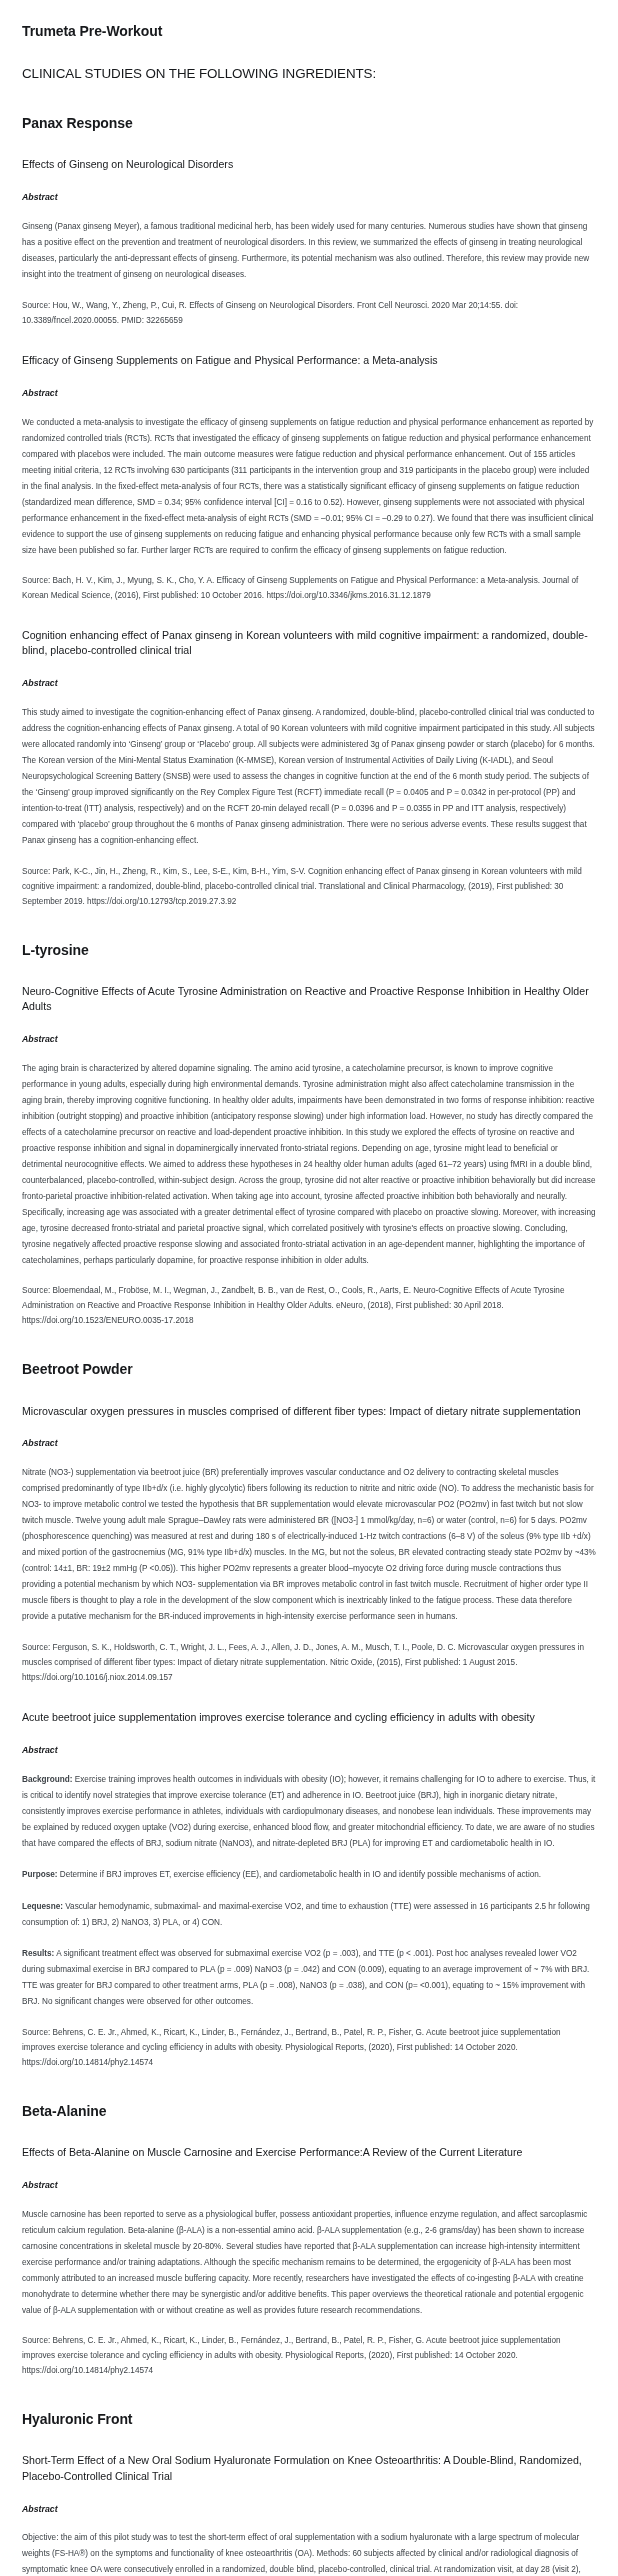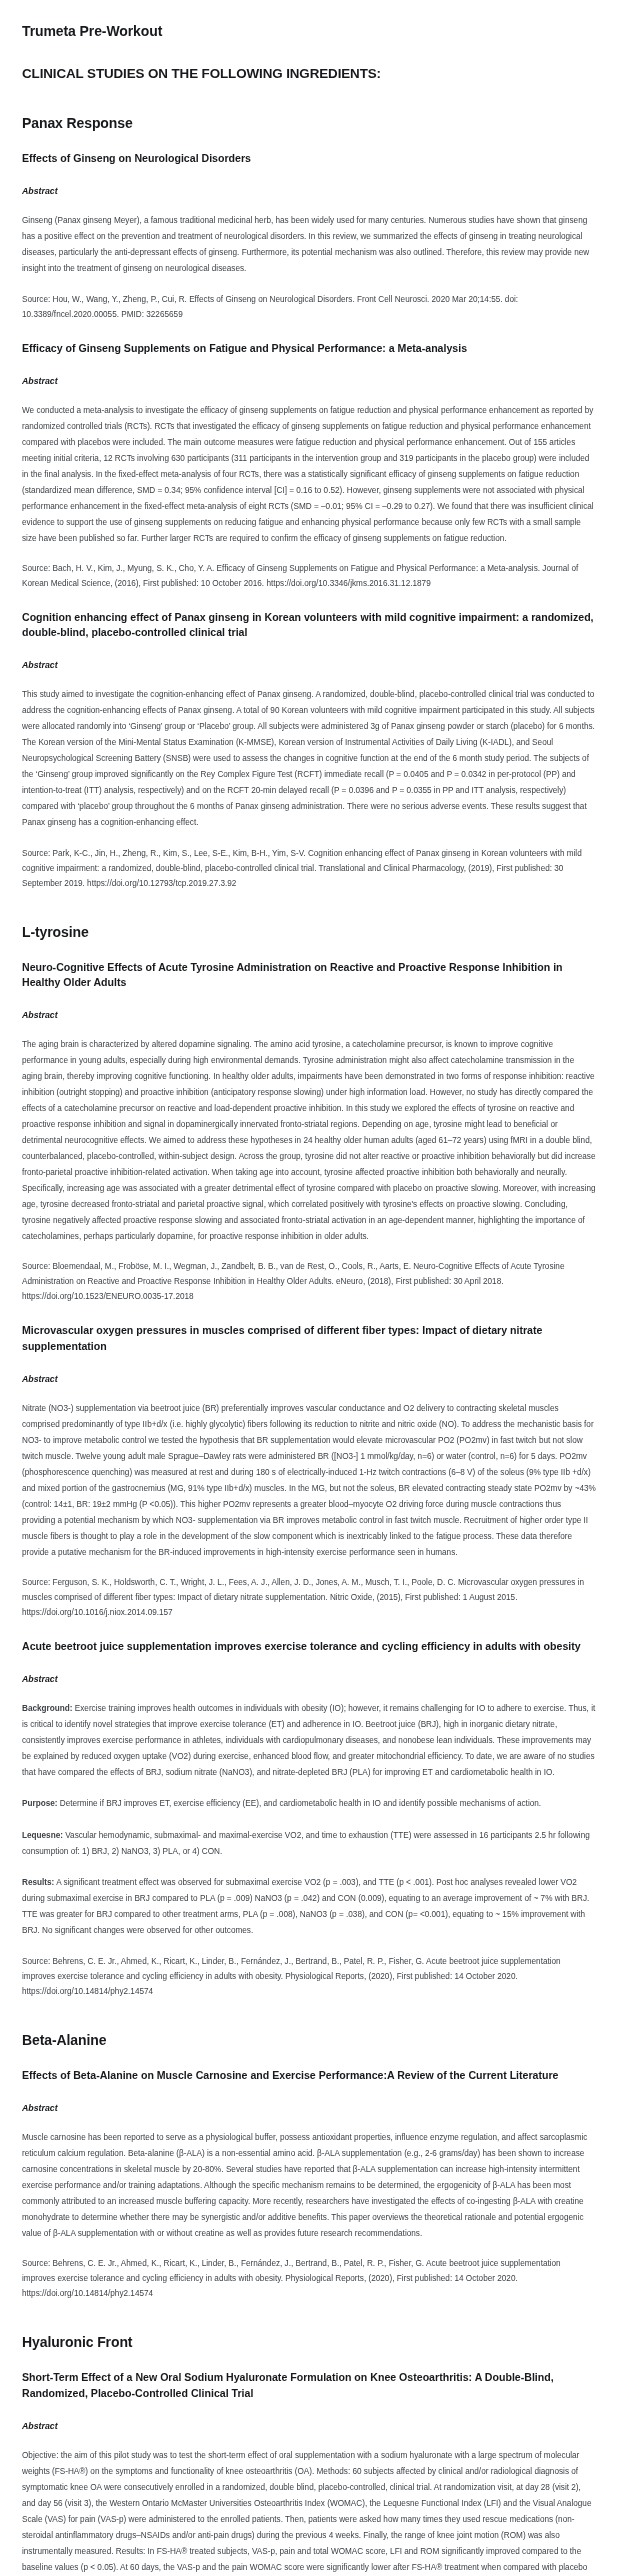--- a/index.html
+++ b/index.html
@@ -23,39 +23,39 @@
     font-size: 14px;
     line-height: 1.3;
     font-weight: 700;
     color: #17191c;
     margin: 7.2px 0 0 0;
     letter-spacing: -0.1px;
   }
   h2.page-subtitle {
     font-size: 13.4px;
     line-height: 1.3;
-    font-weight: 700;
+    font-weight: 400;
     color: #17191c;
     margin: 25px 0 0 0;
     letter-spacing: -0.1px;
   }
   h2.ingredient-title {
     font-size: 14px;
     line-height: 1.3;
     font-weight: 700;
     color: #17191c;
     margin: 32px 0 0 0;
     letter-spacing: -0.1px;
   }
   h3.study-title {
     font-size: 10.6px;
     line-height: 1.45;
-    font-weight: 700;
+    font-weight: 400;
     color: #17191c;
-    margin: 19px 0 0 0;
+    margin: 25px 0 0 0;
   }
   h4.abstract-label {
     font-size: 8.8px;
     line-height: 1.3;
     font-weight: 700;
     color: #17191c;
     margin: 19.6px 0 0 0;
     font-style: italic;
   }
   p.body-para {
@@ -117,20 +117,21 @@
     <h3 class="study-title">Neuro-Cognitive Effects of Acute Tyrosine Administration on Reactive and Proactive Response Inhibition in Healthy Older Adults</h3>
     <h4 class="abstract-label">Abstract</h4>
     <div class="paras">
               <p class="body-para"><strong class="para-label"></strong><span class="para-text">The aging brain is characterized by altered dopamine signaling. The amino acid tyrosine, a catecholamine precursor, is known to improve cognitive performance in young adults, especially during high environmental demands. Tyrosine administration might also affect catecholamine transmission in the aging brain, thereby improving cognitive functioning. In healthy older adults, impairments have been demonstrated in two forms of response inhibition: reactive inhibition (outright stopping) and proactive inhibition (anticipatory response slowing) under high information load. However, no study has directly compared the effects of a catecholamine precursor on reactive and load-dependent proactive inhibition. In this study we explored the effects of tyrosine on reactive and proactive response inhibition and signal in dopaminergically innervated fronto-striatal regions. Depending on age, tyrosine might lead to beneficial or detrimental neurocognitive effects. We aimed to address these hypotheses in 24 healthy older human adults (aged 61–72 years) using fMRI in a double blind, counterbalanced, placebo-controlled, within-subject design. Across the group, tyrosine did not alter reactive or proactive inhibition behaviorally but did increase fronto-parietal proactive inhibition-related activation. When taking age into account, tyrosine affected proactive inhibition both behaviorally and neurally. Specifically, increasing age was associated with a greater detrimental effect of tyrosine compared with placebo on proactive slowing. Moreover, with increasing age, tyrosine decreased fronto-striatal and parietal proactive signal, which correlated positively with tyrosine's effects on proactive slowing. Concluding, tyrosine negatively affected proactive response slowing and associated fronto-striatal activation in an age-dependent manner, highlighting the importance of catecholamines, perhaps particularly dopamine, for proactive response inhibition in older adults.</span></p>
             </div>
     <p class="source-para">Source: Bloemendaal, M., Froböse, M. I., Wegman, J., Zandbelt, B. B., van de Rest, O., Cools, R., Aarts, E. Neuro-Cognitive Effects of Acute Tyrosine Administration on Reactive and Proactive Response Inhibition in Healthy Older Adults. eNeuro, (2018), First published: 30 April 2018. https://doi.org/10.1523/ENEURO.0035-17.2018</p>
   </article>
         </div>
   </section>
       <section class="ingredient">
+    <h2 class="ingredient-title">Beetroot Powder</h2>
     <div class="studies">
           <article class="study">
     <h3 class="study-title">Microvascular oxygen pressures in muscles comprised of different fiber types: Impact of dietary nitrate supplementation</h3>
     <h4 class="abstract-label">Abstract</h4>
     <div class="paras">
               <p class="body-para"><strong class="para-label"></strong><span class="para-text">Nitrate (NO3-) supplementation via beetroot juice (BR) preferentially improves vascular conductance and O2 delivery to contracting skeletal muscles comprised predominantly of type IIb+d/x (i.e. highly glycolytic) fibers following its reduction to nitrite and nitric oxide (NO). To address the mechanistic basis for NO3- to improve metabolic control we tested the hypothesis that BR supplementation would elevate microvascular PO2 (PO2mv) in fast twitch but not slow twitch muscle. Twelve young adult male Sprague–Dawley rats were administered BR ([NO3-] 1 mmol/kg/day, n=6) or water (control, n=6) for 5 days. PO2mv (phosphorescence quenching) was measured at rest and during 180 s of electrically-induced 1-Hz twitch contractions (6–8 V) of the soleus (9% type IIb +d/x) and mixed portion of the gastrocnemius (MG, 91% type IIb+d/x) muscles. In the MG, but not the soleus, BR elevated contracting steady state PO2mv by ~43% (control: 14±1, BR: 19±2 mmHg (P &lt;0.05)). This higher PO2mv represents a greater blood–myocyte O2 driving force during muscle contractions thus providing a potential mechanism by which NO3- supplementation via BR improves metabolic control in fast twitch muscle. Recruitment of higher order type II muscle fibers is thought to play a role in the development of the slow component which is inextricably linked to the fatigue process. These data therefore provide a putative mechanism for the BR-induced improvements in high-intensity exercise performance seen in humans.</span></p>
             </div>
     <p class="source-para">Source: Ferguson, S. K., Holdsworth, C. T., Wright, J. L., Fees, A. J., Allen, J. D., Jones, A. M., Musch, T. I., Poole, D. C. Microvascular oxygen pressures in muscles comprised of different fiber types: Impact of dietary nitrate supplementation. Nitric Oxide, (2015), First published: 1 August 2015. https://doi.org/10.1016/j.niox.2014.09.157</p>
   </article>
           <article class="study">

